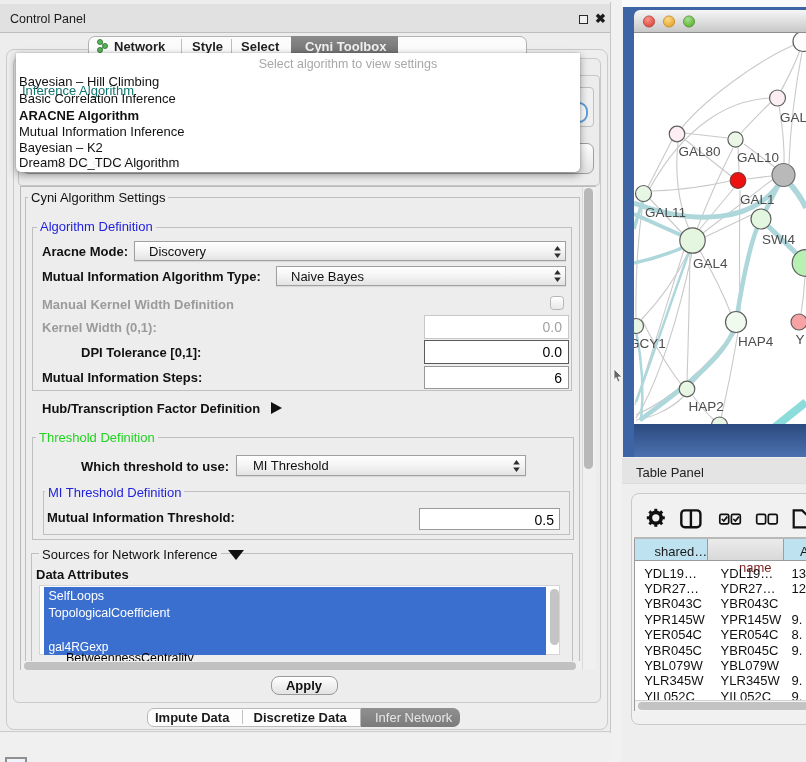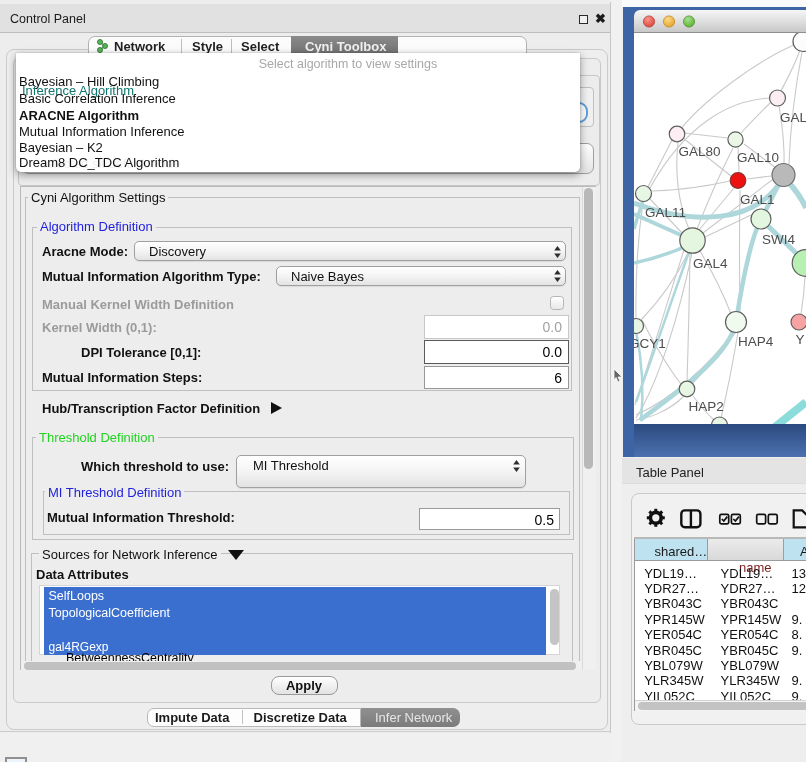--- a/index.html
+++ b/index.html
@@ -1,21 +1,21 @@
 <!DOCTYPE html>
 <html><head>
 <meta charset="utf-8">
 <style>
   html,body{margin:0;padding:0;}
   body{width:806px;height:762px;overflow:hidden;background:#f0f0f0;
        font-family:"Liberation Sans",sans-serif;color:#111;}
   .ab{position:absolute;}
   .lbl{position:absolute;font-size:13px;line-height:13px;white-space:nowrap;}
   .b{font-weight:bold;}
-  .combo{position:absolute;border:1px solid #a0a0a0;border-radius:5px;
+  .combo{position:absolute;border:1px solid #a0a0a0;border-radius:0;
          background:linear-gradient(180deg,#ffffff 0%,#f4f4f4 50%,#e3e3e3 100%);
          box-sizing:border-box;box-shadow:0 1px 1px rgba(0,0,0,0.08);}
   .combo .ct{position:absolute;font-size:13px;line-height:13px;top:3px;}
   .tfield{position:absolute;background:#fff;box-sizing:border-box;
           font-size:14px;text-align:right;}
   .grp{position:absolute;border:1px solid #bfbfbf;box-sizing:border-box;}
   .gtitle{position:absolute;font-size:13px;line-height:13px;background:#ededed;padding:0 3px;white-space:nowrap;}
   .arr{position:absolute;width:0;height:0;}
 </style>
 </head>
@@ -78,21 +78,21 @@
 <div class="tfield" style="left:424px;top:340px;width:145px;height:24px;border:1.5px solid #5a5a5a;color:#000;padding:3px 6px 0 0;">0.0</div>
 <div class="lbl b" style="left:42px;top:371px;">Mutual Information Steps:</div>
 <div class="tfield" style="left:424px;top:366px;width:145px;height:23px;border:1px solid #979797;color:#000;padding:3px 6px 0 0;">6</div>
 
 <div class="lbl b" style="left:42px;top:401.5px;">Hub/Transcription Factor Definition</div>
 <div class="arr" style="left:271px;top:401.5px;border-left:11px solid #111;border-top:6px solid transparent;border-bottom:6px solid transparent;"></div>
 
 <div class="grp" style="left:32px;top:437px;width:542px;height:103px;"></div>
 <div class="gtitle" style="left:36px;top:431px;color:#21d421;">Threshold Definition</div>
 <div class="lbl b" style="left:81px;top:459.5px;">Which threshold to use:</div>
-<div class="combo" style="left:236px;top:455px;width:290px;height:33px;">
+<div class="combo" style="left:236px;top:455px;width:290px;height:21px;">
   <span class="ct" style="left:16px;">MI Threshold</span>
 </div>
 <div class="grp" style="left:43px;top:491px;width:527px;height:44px;"></div>
 <div class="gtitle" style="left:45px;top:486px;color:#2222dd;">MI Threshold Definition</div>
 <div class="lbl b" style="left:47px;top:510.5px;">Mutual Information Threshold:</div>
 <div class="tfield" style="left:418.5px;top:508px;width:141.5px;height:22px;border:1px solid #9a9a9a;color:#000;padding:2.5px 5px 0 0;">0.5</div>
 
 <div class="grp" style="left:31px;top:553px;width:542px;height:115px;"></div>
 <div class="gtitle" style="left:39px;top:547.5px;">Sources for Network Inference</div>
 <div class="arr" style="left:228px;top:549.5px;border-top:10px solid #111;border-left:8.5px solid transparent;border-right:8.5px solid transparent;"></div>

